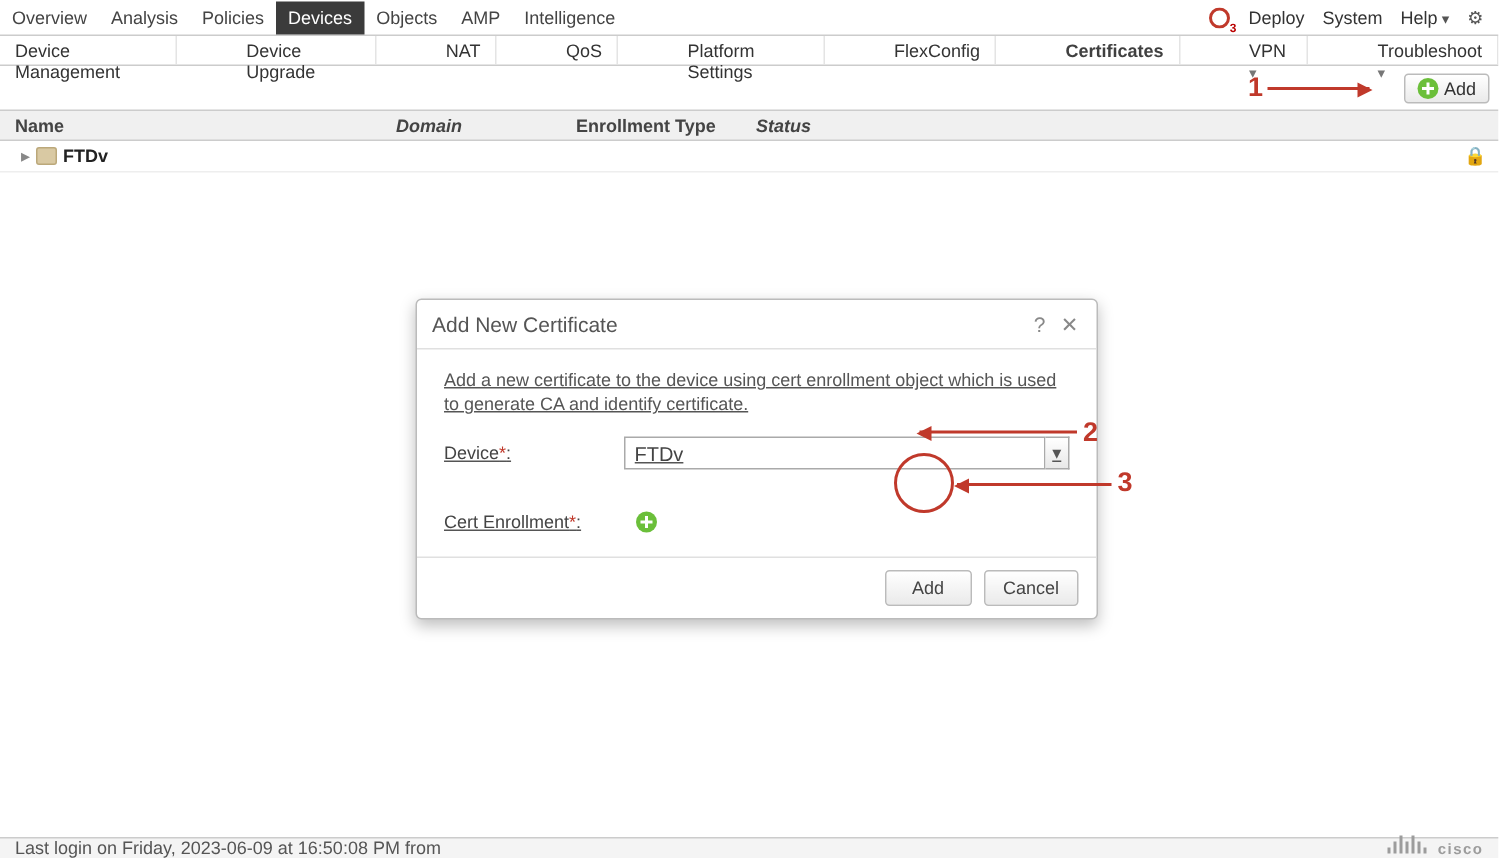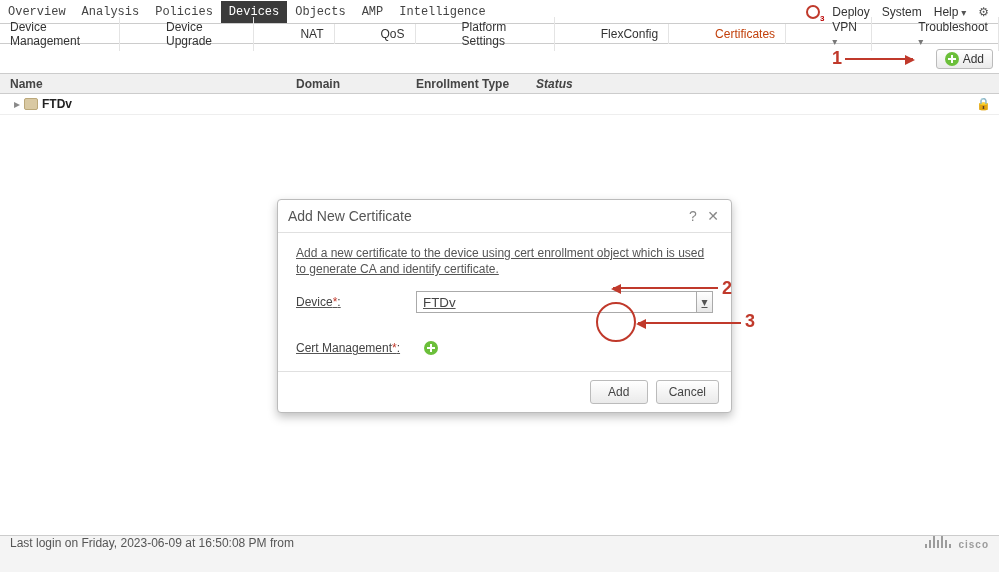--- a/index.html
+++ b/index.html
@@ -1,48 +1,48 @@
 <!DOCTYPE html>
 <html><head>
 <meta charset="utf-8">
 <style>
   * { box-sizing: border-box; }
   html, body { margin:0; padding:0; font-family: Arial, Helvetica, sans-serif; font-size:12px; color:#333; }
   body { width:999px; height:572px; background:#fff; position:relative; overflow:hidden; }
 
   
   .topnav { height:24px; background:#fff; display:flex; align-items:center; border-bottom:1px solid #ccc; }
-  .topnav-left { display:flex;font-family:Liberation Mono, monospace; }
+  .topnav-left { display:flex; }
   .topnav-item { padding:4px 8px; color:#444; cursor:pointer; }
   .topnav-item.active { background:#3b3b3b; color:#fff; }
   .topnav-right { margin-left:auto; display:flex; align-items:center; padding-right:10px; gap:12px; }
   .deploy-icon { position:relative; width:14px; height:14px; }
   .deploy-icon svg { display:block; }
   .deploy-badge { position:absolute; right:-4px; bottom:-4px; font-size:8px; color:#b00; font-weight:bold; }
   .caret::after { content:" \25BE"; font-size:10px; color:#555; }
   .gear::before { content:"\2699"; font-size:12px; color:#555; }
 
   
-  .subnav { height:20px; background:#fff; display:flex; align-items:center; border-bottom:1px solid #ccc;gap:36px; }
+  .subnav { height:20px; background:#fff; display:flex; border-bottom:1px solid #ccc;gap:36px; }
   .subnav-item { padding:3px 10px; color:#333; border-right:1px solid #e4e4e4; cursor:pointer; }
-  .subnav-item.active { color:#c2410c; font-weight:normal; }
+  .subnav-item.active { color:#404040; font-weight:bold; }
   .subnav-item.caret::after { content:" \25BE"; color:#777; }
 
   
   .toolbar { height:30px; background:#fff; display:flex; align-items:center; justify-content:flex-end; padding:0 6px; border-bottom:1px solid #ccc; }
   .btn-like { display:flex; align-items:center; gap:4px; border:1px solid #bbb; background:linear-gradient(#fff,#eaeaea); padding:2px 8px; border-radius:3px; cursor:pointer; }
   .plus-icon { width:14px; height:14px; border-radius:50%; background:#6bbf3a; position:relative; }
   .plus-icon::before, .plus-icon::after { content:""; position:absolute; background:#fff; }
   .plus-icon::before { left:3px; right:3px; top:6px; height:2px; }
   .plus-icon::after  { top:3px; bottom:3px; left:6px; width:2px; }
 
   
   .thead { height:20px; background:#f0f0f0; border-bottom:1px solid #ccc; display:flex; align-items:center; font-weight:bold; color:#444; }
-  .col-name   { width:296px; padding-left:10px; }
-  .col-domain { width:120px; }
+  .col-name   { width:264px; padding-left:10px; }
+  .col-domain { width:120px;font-style:italic; }
   .col-enroll { width:120px; }
   .col-status { flex:1;font-style:italic; }
   .col-lock   { width:30px; text-align:center; }
 
   
   .trow { height:21px; display:flex; align-items:center; border-bottom:1px solid #eee; background:#fff; }
   .expand-caret { width:14px; text-align:center; color:#888; }
   .folder-icon { width:14px; height:12px; margin-right:4px; display:inline-block; background:#d9c9a3; border:1px solid #bba87a; border-radius:2px; vertical-align:middle; }
   .row-name { font-weight:bold; color:#222; }
 
@@ -80,22 +80,22 @@
     position:absolute; width:40px; height:40px; border:2px solid #c0392b; border-radius:50%;
   }
   .modal-footer { display:flex; justify-content:flex-end; gap:8px; padding:8px 12px; border-top:1px solid #e0e0e0; }
   .btn {
     min-width:58px; padding:4px 12px; border:1px solid #bbb; background:linear-gradient(#fff,#eaeaea);
     border-radius:3px; text-align:center; cursor:pointer; color:#444;
   }
 
   
   .footer {
-    position:absolute; left:0; right:0; bottom:0; height:37px; background:#f4f4f4;
-    border-top:1px solid #ccc; display:flex; align-items:flex-start; padding:0 10px; color:#555;
+    position:absolute; left:0; right:0; bottom:0; height:14px; background:#f4f4f4;
+    border-top:1px solid #ccc; display:flex; align-items:flex-end; padding:0 10px; color:#555;
   }
   .cisco-logo { margin-left:auto; letter-spacing:1px; color:#9c9c9c; font-weight:bold; font-size:10px; }
   .cisco-bars { display:inline-flex; gap:2px; align-items:flex-end; margin-right:4px; }
   .cisco-bars span { width:2px; background:#9c9c9c; display:inline-block; }
 </style>
 </head>
 <body>
 
 <div class="topnav">
   <div class="topnav-left">
@@ -179,21 +179,21 @@
         <span>Device</span><span class="req">*</span>:
       </div>
       <div class="combo">
         <input type="text" value="FTDv" style="">
         <div class="combo-btn">▾</div>
       </div>
     </div>
 
     <div class="form-row" style="margin-bottom:4px;">
       <div class="form-label">
-        <span>Cert Management</span><span class="req">*</span>:
+        <span>Cert Enrollment</span><span class="req">*</span>:
       </div>
       <span style="width:8px;"></span>
       <span class="plus-icon" style="flex:none;"></span>
     </div>
   </div>
   <div class="modal-footer">
     <div class="btn">Add</div>
     <div class="btn">Cancel</div>
   </div>
 </div>

